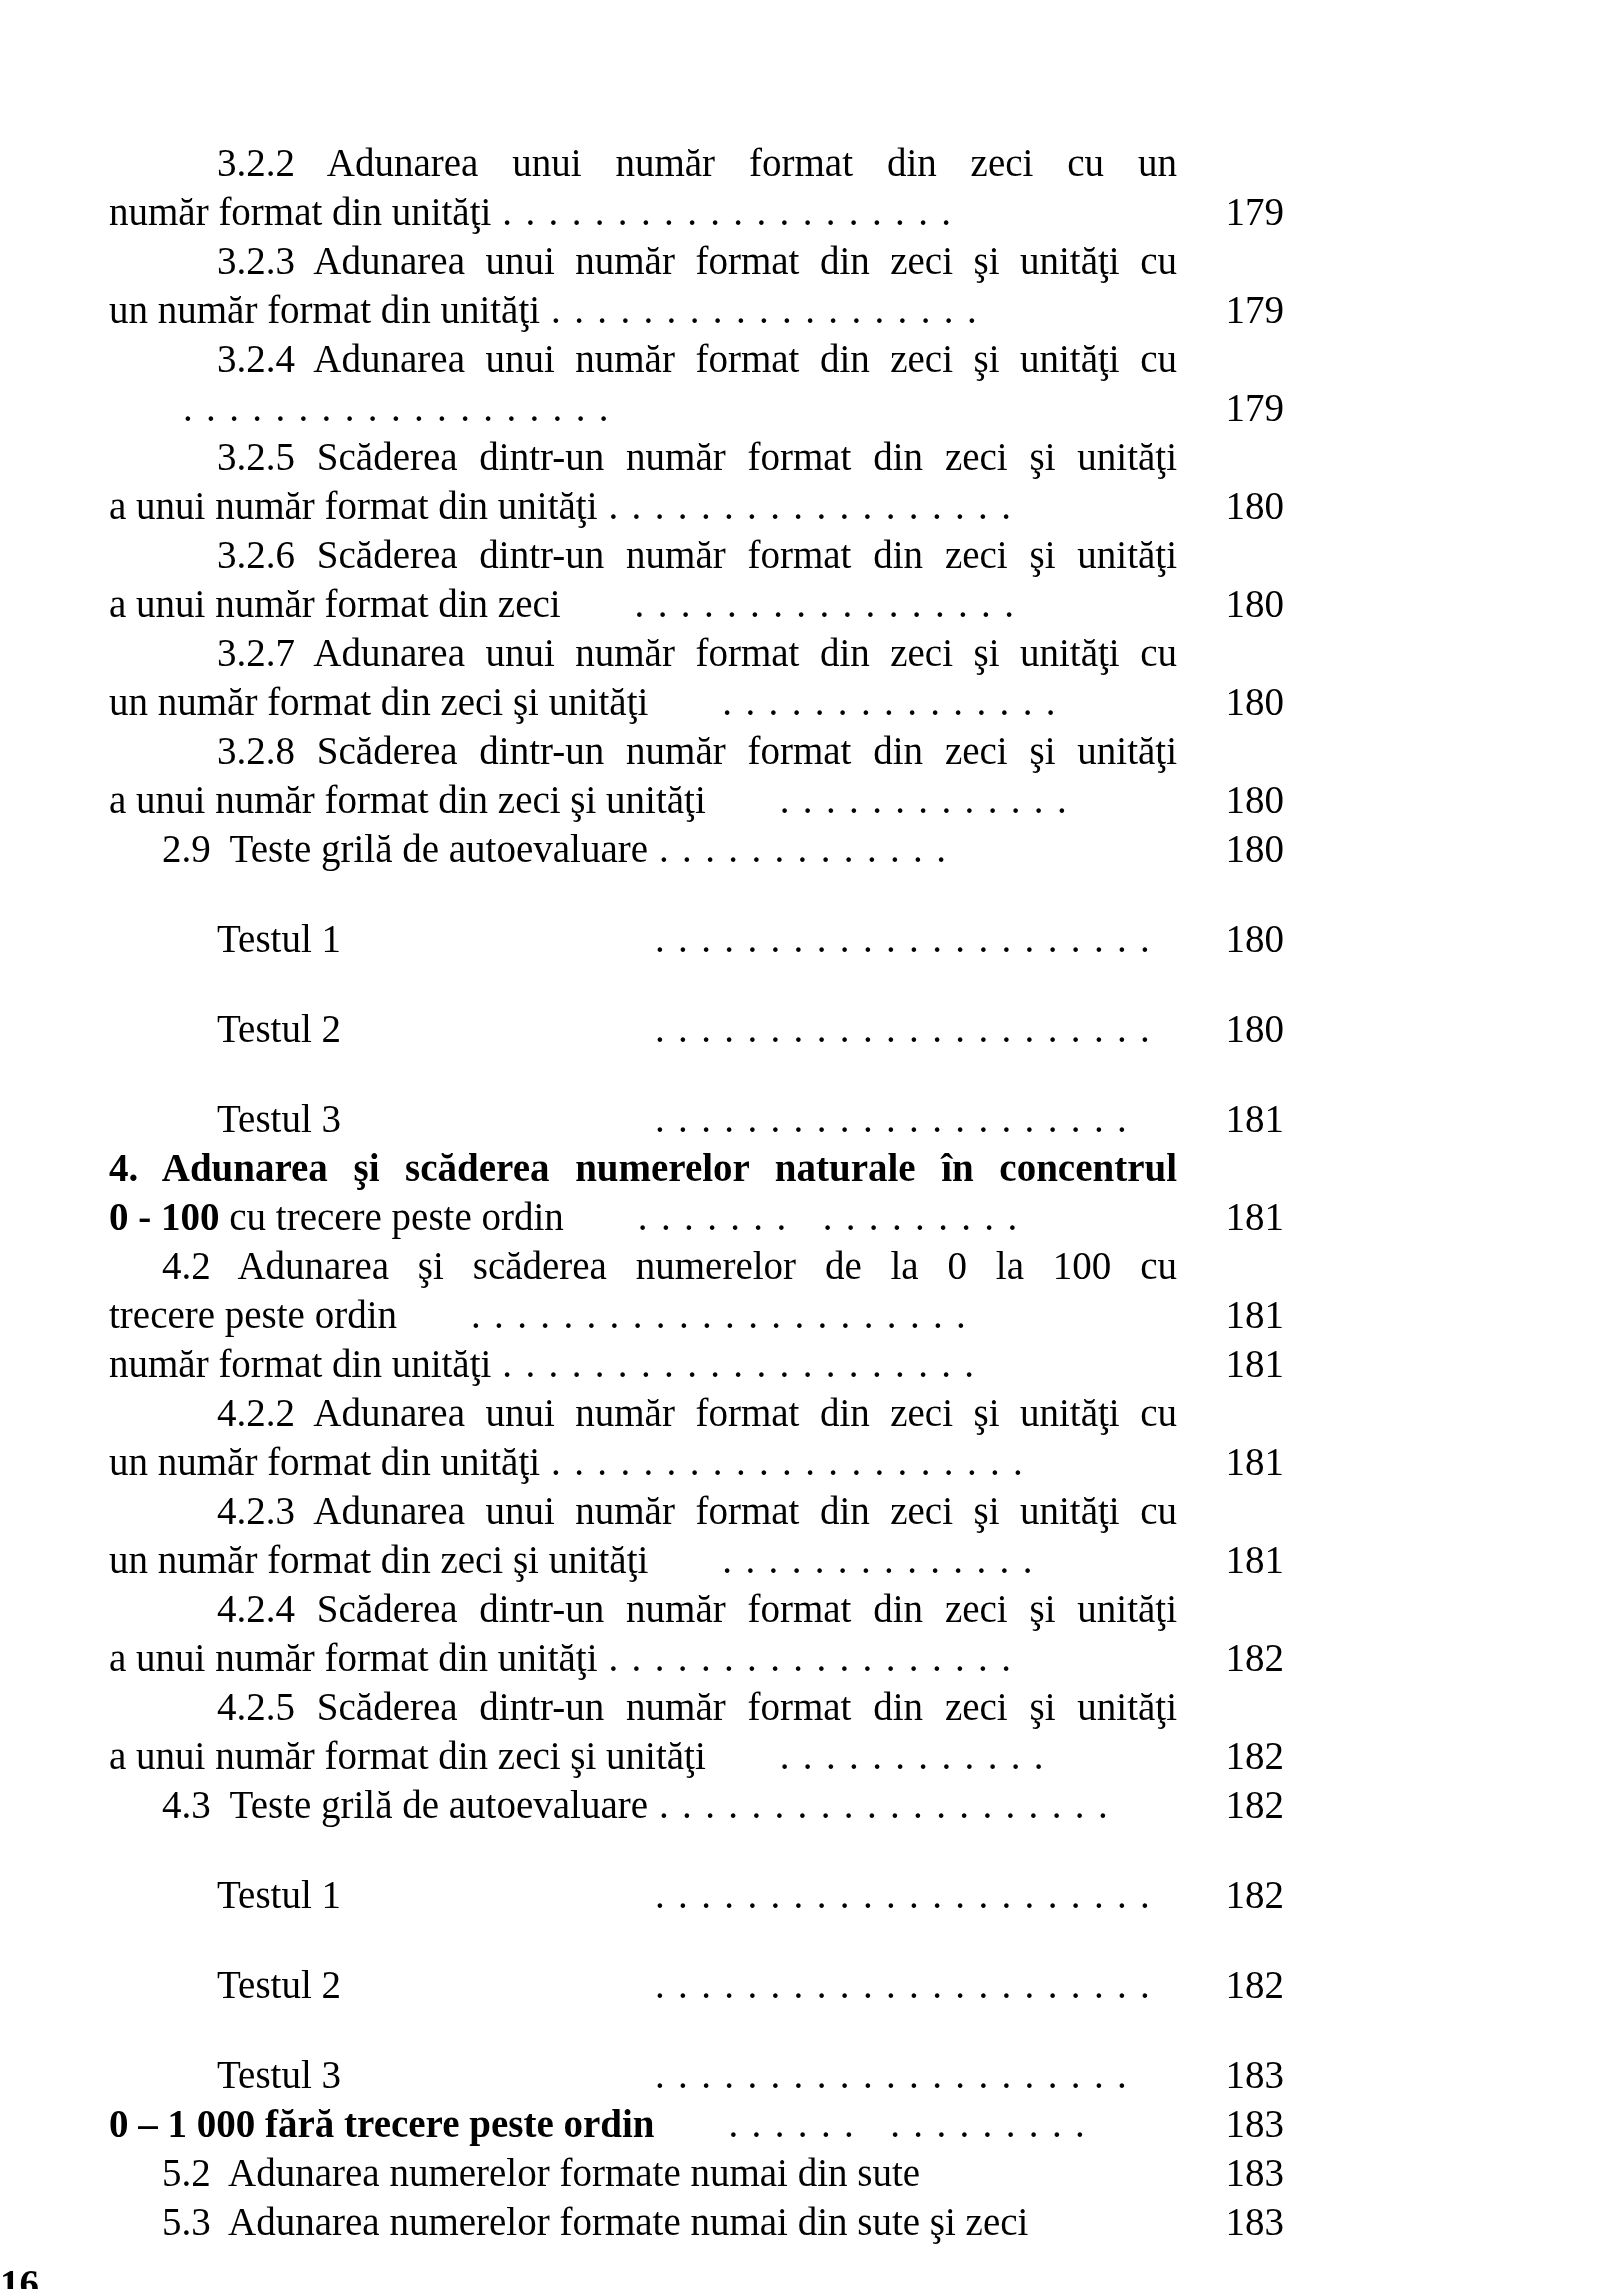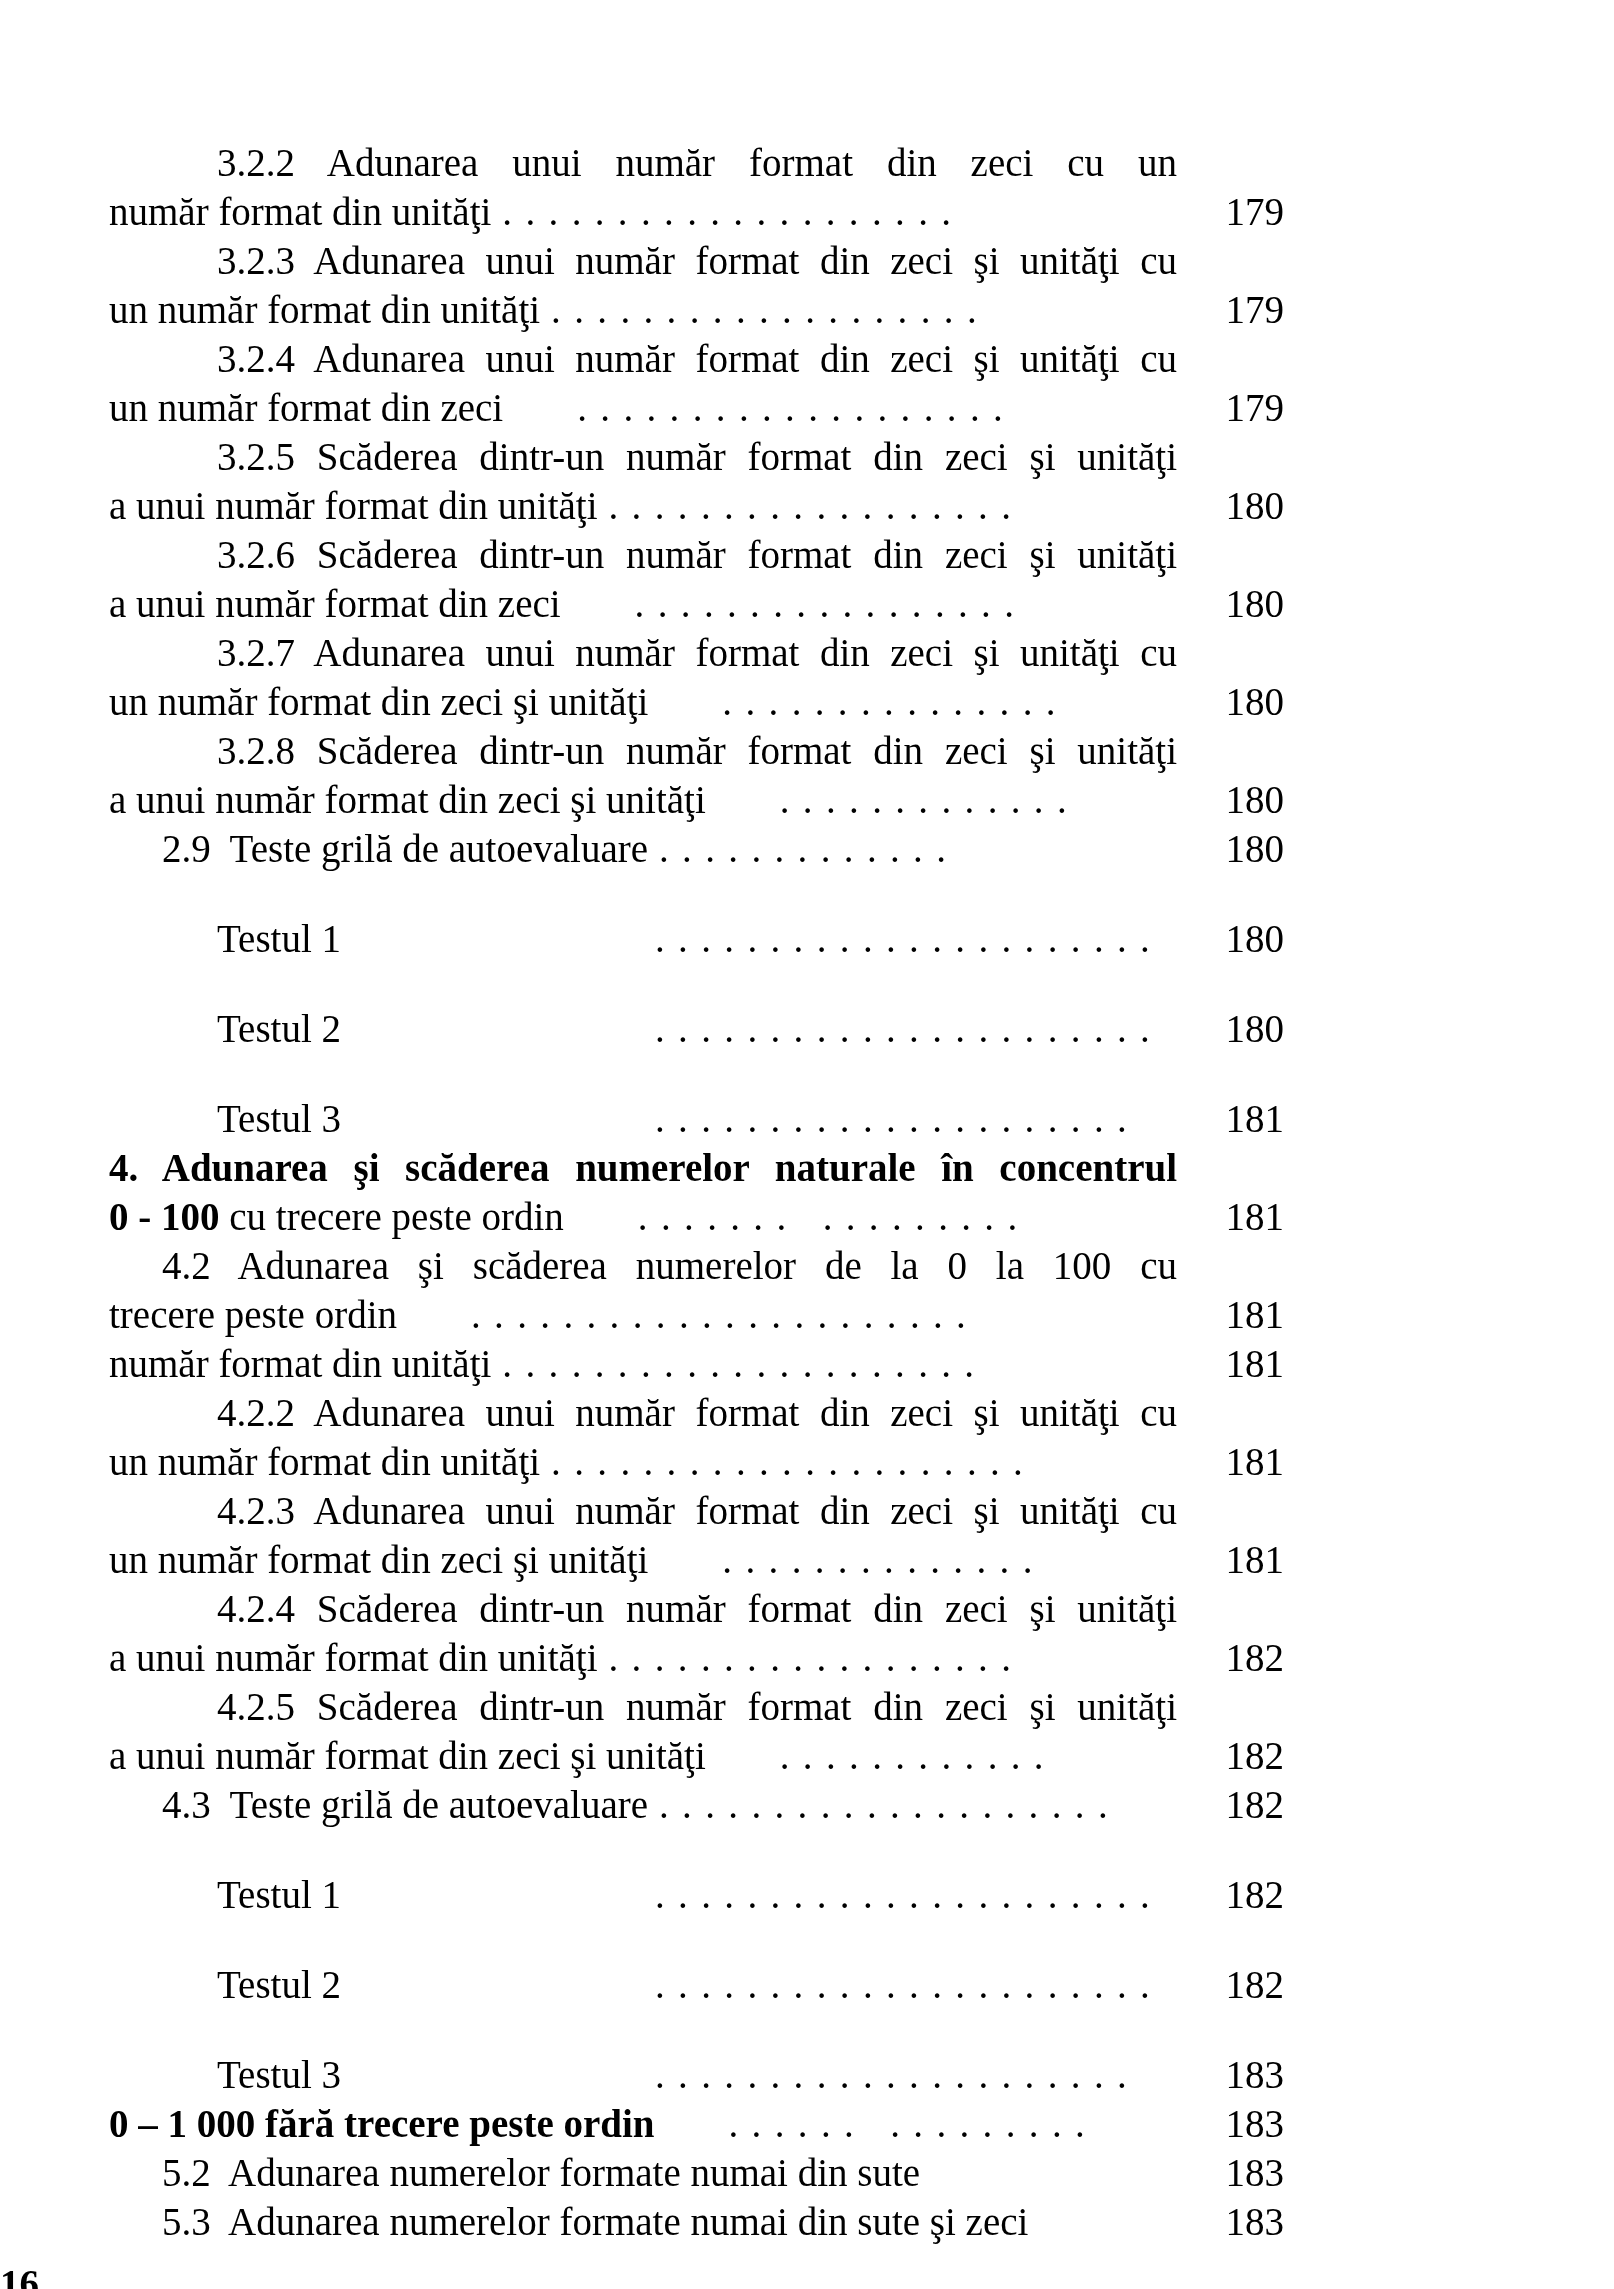--- a/index.html
+++ b/index.html
@@ -72,21 +72,20 @@
       </div>
       <div class="line first ind3"><span class="t">3.2.3  Adunarea unui număr format din zeci şi unităţi cu</span></div>
       <div class="line leader ind0 gap-sm">
         <span class="t">un număr format din unităţi</span>
         <span class="dots">. . . . . . . . . . . . . . . . . . .</span>
         <span class="fill"></span>
         <span class="pg">179</span>
       </div>
       <div class="line first ind3"><span class="t">3.2.4  Adunarea unui număr format din zeci şi unităţi cu</span></div>
       <div class="line leader ind0 gap-md">
-        <span class="t">un număr format din zeci</span>
         <span class="dots">. . . . . . . . . . . . . . . . . . .</span>
         <span class="fill"></span>
         <span class="pg">179</span>
       </div>
       <div class="line first ind3"><span class="t">3.2.5  Scăderea dintr-un număr format din zeci şi unităţi</span></div>
       <div class="line leader ind0 gap-sm">
         <span class="t">a unui număr format din unităţi</span>
         <span class="dots">. . . . . . . . . . . . . . . . . .</span>
         <span class="fill"></span>
         <span class="pg">180</span>

